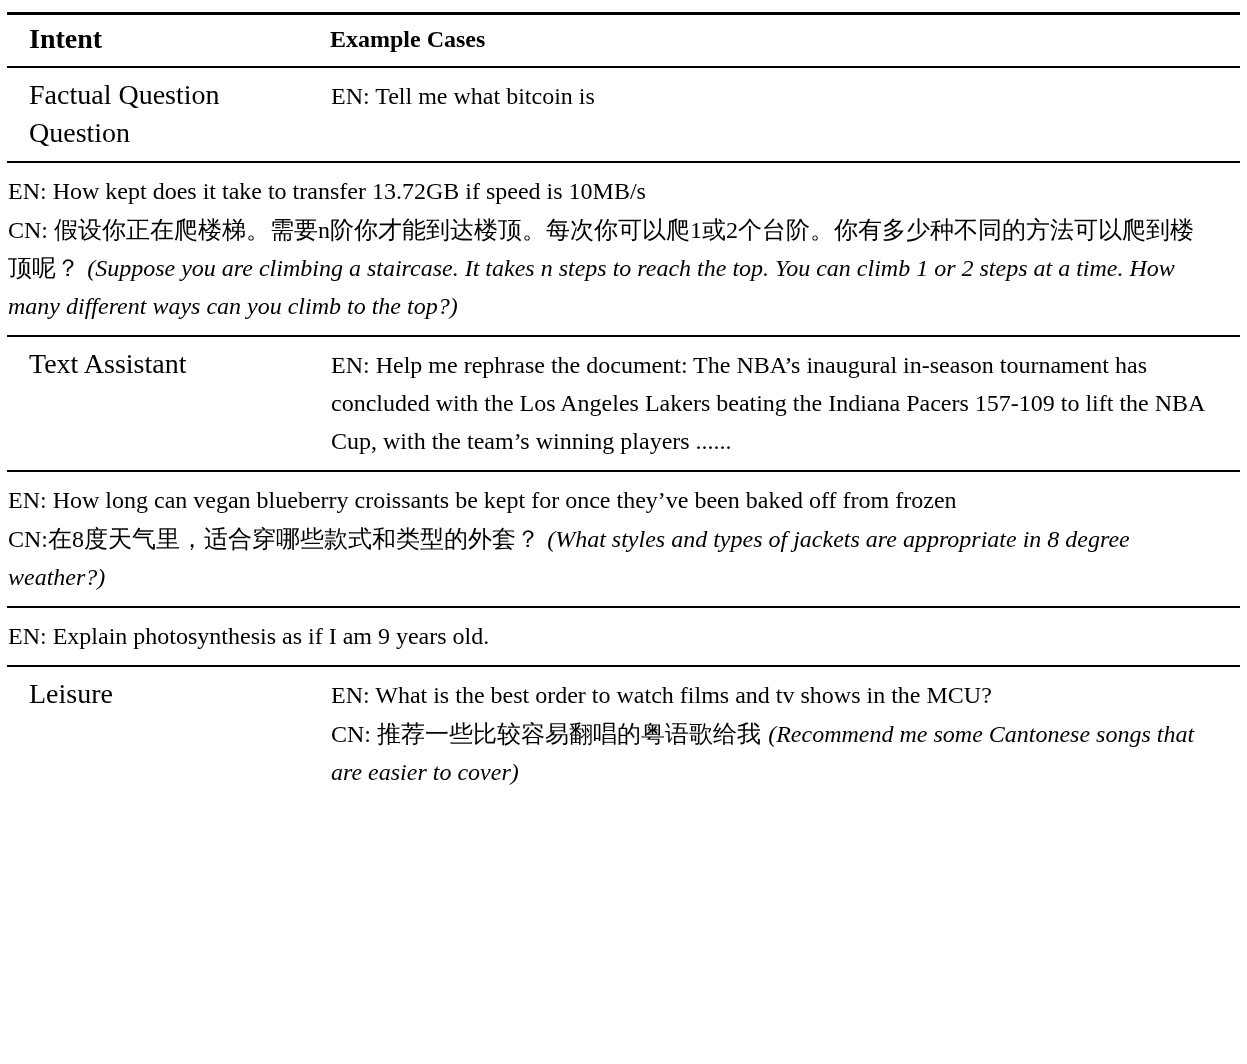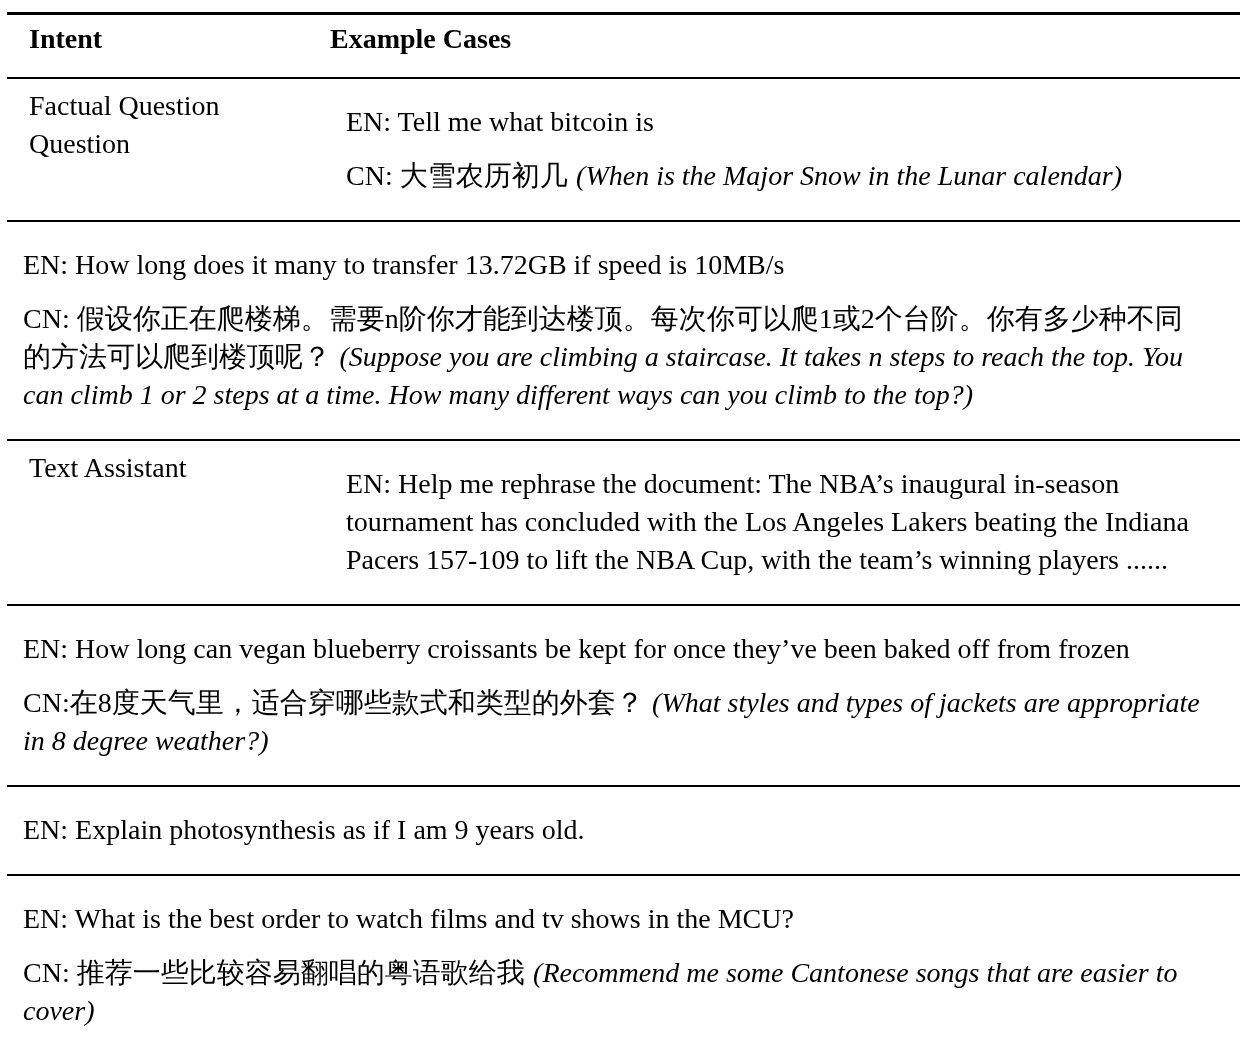--- a/index.html
+++ b/index.html
@@ -38,32 +38,32 @@
     box-sizing: border-box;
     padding: 8px 10px 9px 22px;
     font-size: 28px;
     line-height: 38px;
     flex-shrink: 0;
   }
   .col-example {
     flex: 1;
     box-sizing: border-box;
     padding: 8px 24px 9px 0;
-    font-size: 28px;
+    font-size: 24px;
     line-height: 38px;
     font-family: Liberation Serif, serif;
   }
   .header .col-intent,
   .header .col-example {
     font-weight: bold;
     padding-top: 5px;
-    padding-bottom: 19px;
+    padding-bottom: 8px;
   }
   .line {
-    margin: 16px;
+    margin: 1px;
     padding: 0;
   }
   .cn-trans {
     font-style: italic;
     margin-left: 0.3em;
   }
 </style>
 </head>
 <body>
 
@@ -75,29 +75,28 @@
     <div class="col-intent">Intent</div>
     <div class="col-example">Example Cases</div>
   </div>
 
   <div class="rule-thin"></div>
 
   <div class="trow">
     <div class="col-intent">Factual Question Question</div>
     <div class="col-example">
       <p class="line">EN: Tell me what bitcoin is</p>
-      <p class="line"><span>CN: 大雪农历初几</span><span class="cn-trans">(When is the Major Snow in the Lunar calendar)</span></p>
     </div>
   </div>
 
   <div class="rule-thin"></div>
 
   <div class="trow">
     <div class="col-example">
-      <p class="line">EN: How long does it many to transfer 13.72GB if speed is 10MB/s</p>
+      <p class="line">EN: How kept does it take to transfer 13.72GB if speed is 10MB/s</p>
       <p class="line"><span>CN: 假设你正在爬楼梯。需要n阶你才能到达楼顶。每次你可以爬1或2个台阶。你有多少种不同的方法可以爬到楼顶呢？</span><span class="cn-trans">(Suppose you are climbing a staircase. It takes n steps to reach the top. You can climb 1 or 2 steps at a time. How many different ways can you climb to the top?)</span></p>
     </div>
   </div>
 
   <div class="rule-thin"></div>
 
   <div class="trow">
     <div class="col-intent">Text Assistant</div>
     <div class="col-example">
       <p class="line">EN: Help me rephrase the document: The NBA’s inaugural in-season tournament has concluded with the Los Angeles Lakers beating the Indiana Pacers 157-109 to lift the NBA Cup, with the team’s winning players ......</p>
@@ -117,19 +116,20 @@
 
   <div class="trow">
     <div class="col-example">
       <p class="line">EN: Explain photosynthesis as if I am 9 years old.</p>
     </div>
   </div>
 
   <div class="rule-thin"></div>
 
   <div class="trow">
+    <div class="col-intent">Leisure</div>
     <div class="col-example">
       <p class="line">EN: What is the best order to watch films and tv shows in the MCU?</p>
       <p class="line"><span>CN: 推荐一些比较容易翻唱的粤语歌给我</span><span class="cn-trans">(Recommend me some Cantonese songs that are easier to cover)</span></p>
     </div>
   </div>
 
 </div>
 
 </body></html>

